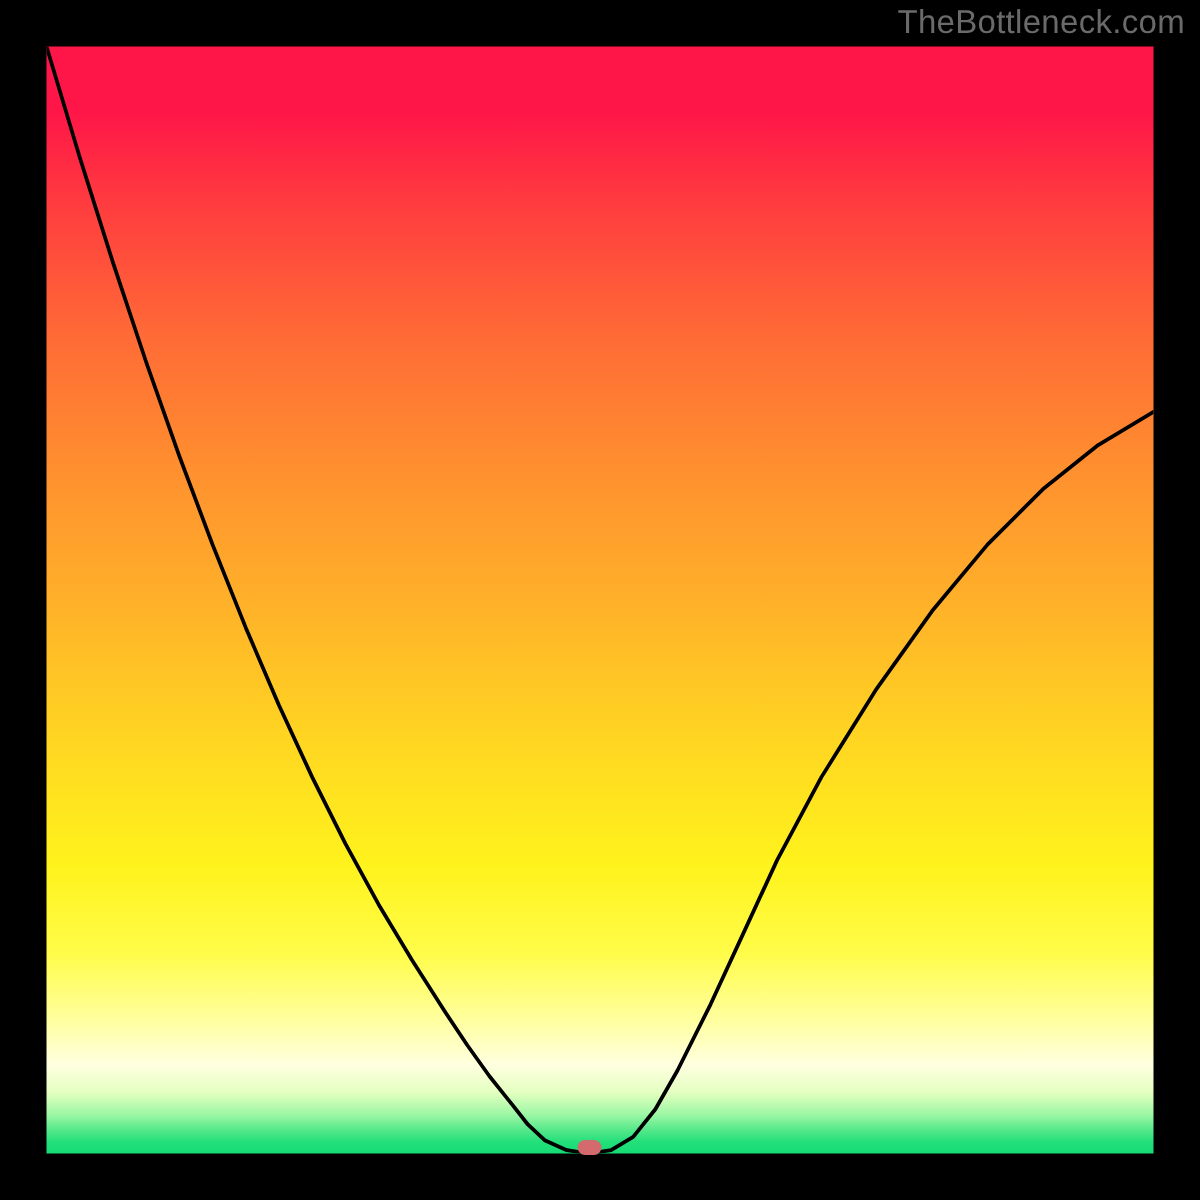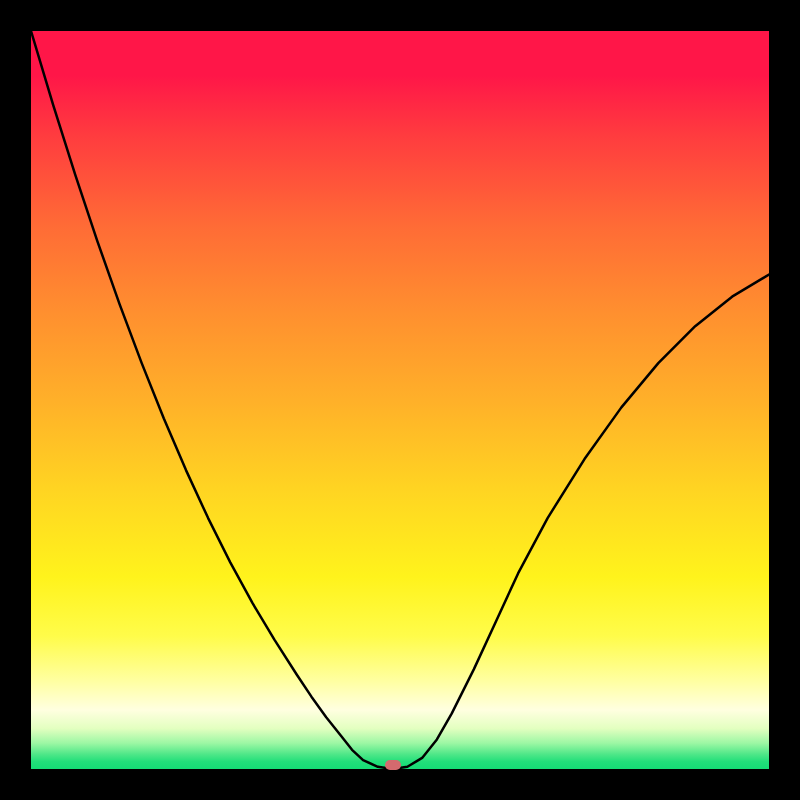--- a/index.html
+++ b/index.html
@@ -68,19 +68,20 @@
     background: #d46a6e;
     border-radius: 5px;
     z-index: 4;
     transform: translate(-50%, -50%);
   }
 </style>
 </head>
 <body>
 
 <div class="frame">
+  <div class="watermark">TheBottleneck.com</div>
   <div class="plot-area">
     <svg class="curve" viewBox="0 0 738 738" preserveAspectRatio="none">
       <path id="curve-path" d="M0.00 0.00 L22.14 73.80 L44.28 143.91 L66.42 210.33 L88.56 273.06 L110.70 332.10 L132.84 387.45 L154.98 439.11 L177.12 487.08 L199.26 531.36 L221.40 571.95 L243.54 608.85 L265.68 643.54 L280.44 665.68 L295.20 686.34 L309.96 704.79 L321.03 718.81 L332.10 729.14 L346.86 735.79 L361.62 738.00 L376.38 735.79 L391.14 726.93 L405.90 708.48 L420.66 682.65 L442.80 638.37 L464.94 590.40 L487.08 542.43 L516.60 487.08 L553.50 428.04 L590.40 376.38 L627.30 332.10 L664.20 295.20 L701.10 265.68 L738.00 243.54" fill="none" stroke="#000" stroke-width="2.5" stroke-linecap="round" stroke-linejoin="round"></path>
     </svg>
     <div class="marker" id="min-marker" style="left: 361.62px; top: 734px;"></div>
   </div>
 </div>
 
 </body></html>

